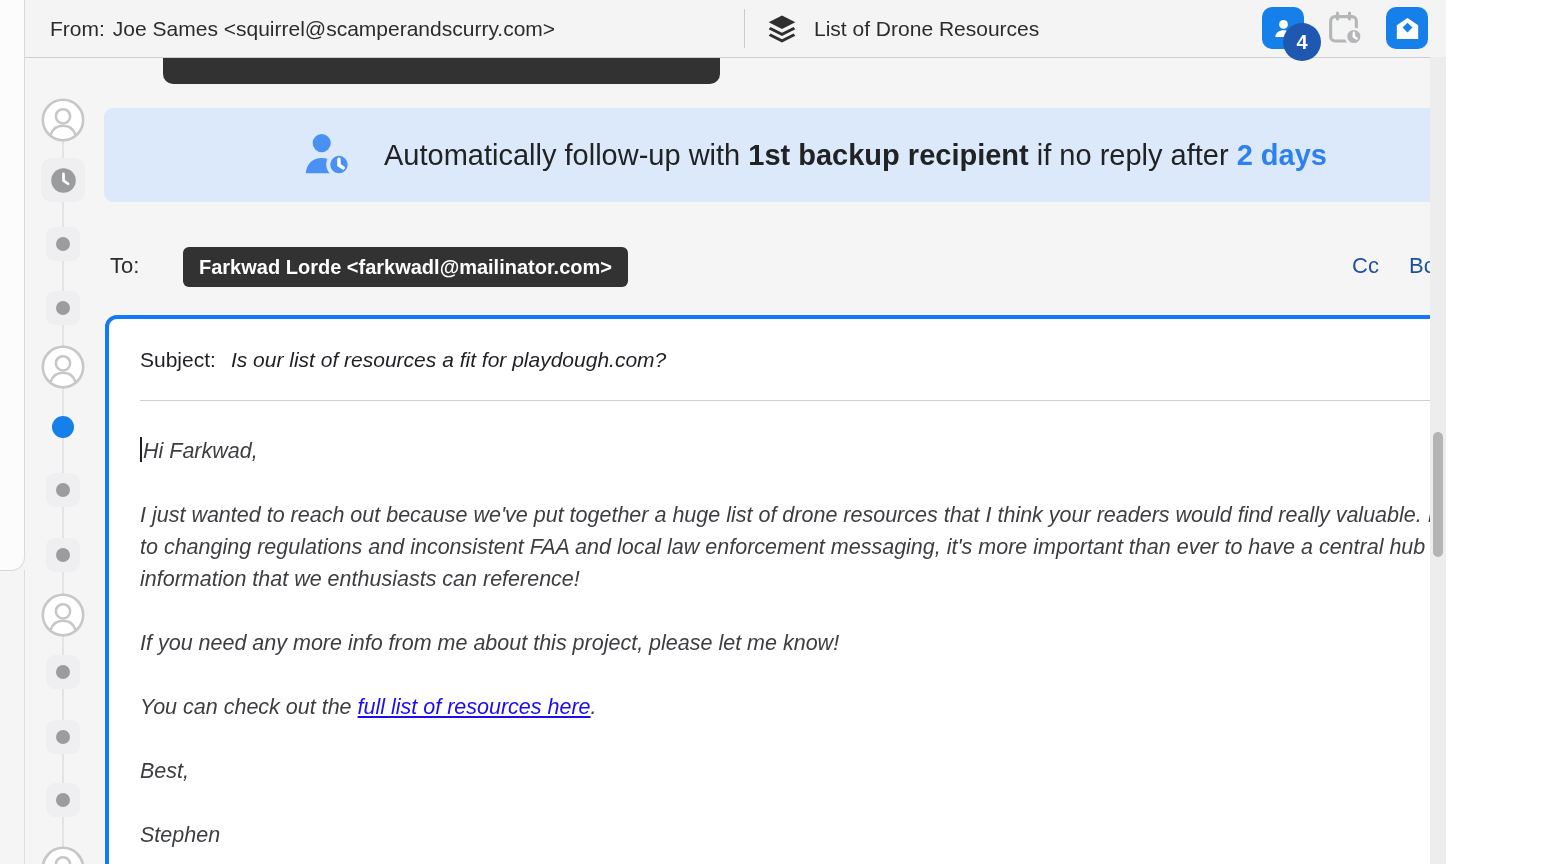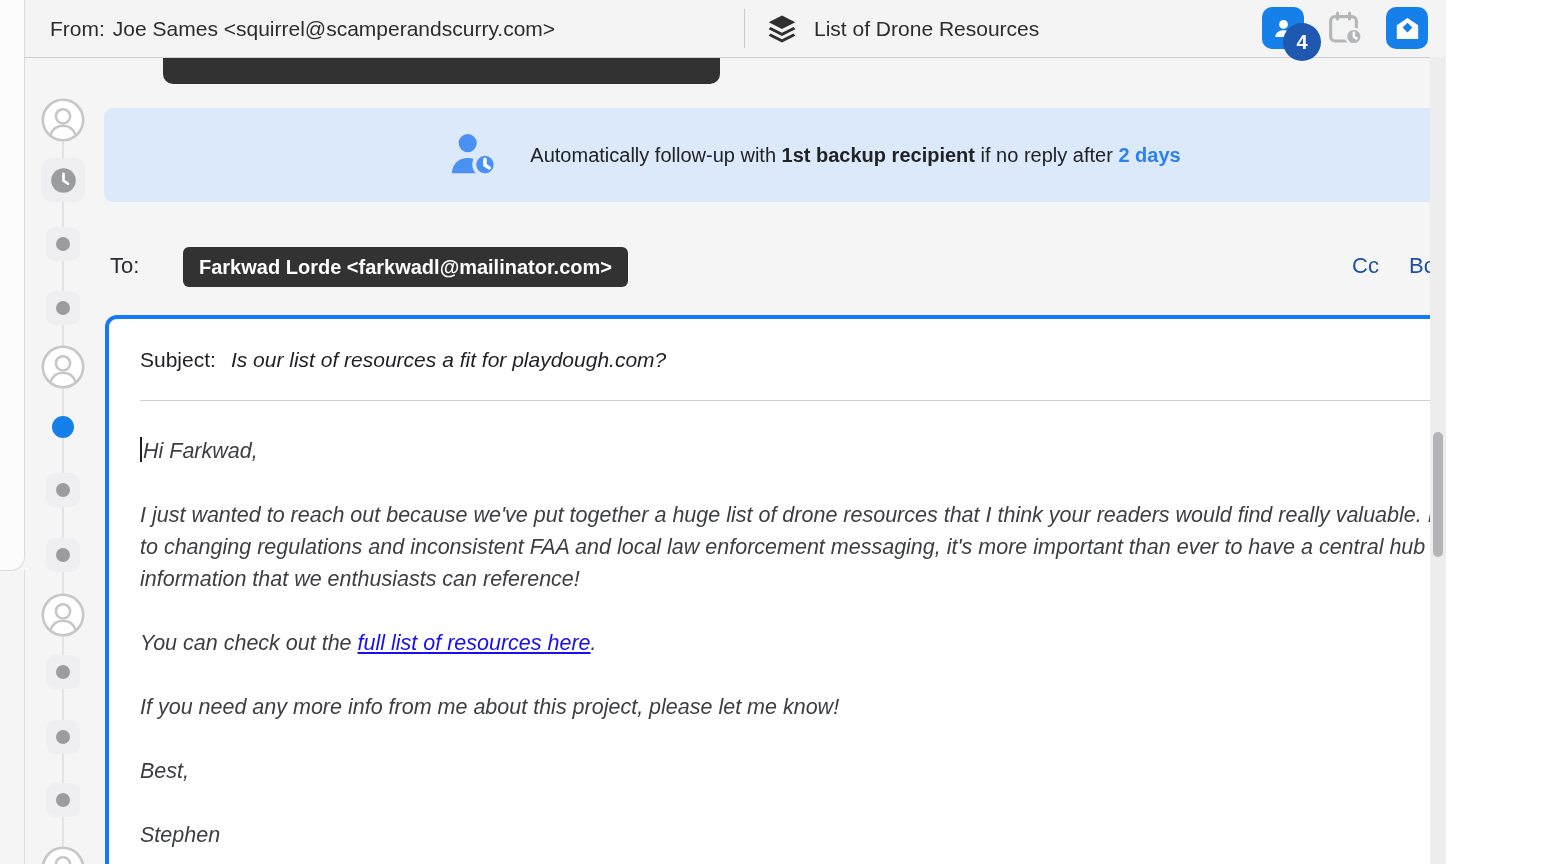--- a/index.html
+++ b/index.html
@@ -31,21 +31,21 @@
   .tl-tile{width:44px;height:44px;border-radius:11px;background:#efeff1;display:flex;align-items:center;justify-content:center;}
   .tl-tile.small{width:34px;height:34px;border-radius:9px;}
   .dotc{width:14px;height:14px;border-radius:50%;background:#9b9c9e;}
   .dot-active{width:22px;height:22px;border-radius:50%;background:#1580ea;}
 
   
   .cropped-chip{position:absolute;left:163px;top:57px;width:557px;height:27px;background:#323232;border-radius:0 0 10px 10px;z-index:3;}
 
   
   .banner{position:absolute;left:104px;top:108px;width:1419px;height:94px;background:#dce9fb;border-radius:9px;display:flex;align-items:center;justify-content:center;gap:28px;z-index:2;}
-  .banner-text{font-size:20px;color:#202224;white-space:nowrap;}
+  .banner-text{font-size:29px;color:#202224;white-space:nowrap;}
   .banner-text b{font-weight:bold;}
   .banner-link{color:#2e80ee;font-weight:bold;text-decoration:none;cursor:pointer;}
 
   
   .to-label{position:absolute;left:110px;top:253px;font-size:22px;color:#2b2c2e;}
   .to-chip{position:absolute;left:183px;top:247px;height:40px;line-height:40px;padding:0 16px;background:#323232;border-radius:6px;color:#fff;font-size:20px;font-weight:bold;white-space:nowrap;cursor:default;}
   .cc-link{position:absolute;top:253px;font-size:22px;color:#1d509f;text-decoration:none;cursor:pointer;}
   .cc-link.cc{left:1352px;}
   .cc-link.bcc{left:1409px;}
 
@@ -236,22 +236,22 @@
   <a class="cc-link bcc">Bcc</a>
 
   <div class="compose">
     <div class="subject-row">
       <span class="subject-label">Subject:</span><span class="subject-value">Is our list of resources a fit for playdough.com?</span>
     </div>
     <div class="subject-divider"></div>
     <div class="body-area">
       <p><span class="caret"></span><span>Hi Farkwad,</span></p>
       <p>I just wanted to reach out because we've put together a huge list of drone resources that I think your readers would find really valuable. Due to changing regulations and inconsistent FAA and local law enforcement messaging, it's more important than ever to have a central hub of information that we enthusiasts can reference!</p>
+      <p>If you need any more info from me about this project, please let me know!</p>
       <p><span>You can check out the </span><a class="body-link">full list of resources here</a><span>.</span></p>
-      <p>If you need any more info from me about this project, please let me know!</p>
       <p>Best,</p>
       <p>Stephen</p>
     </div>
   </div>
 
   <div class="scroll-track">
     <div class="scroll-thumb"></div>
   </div>
 </div>
 

